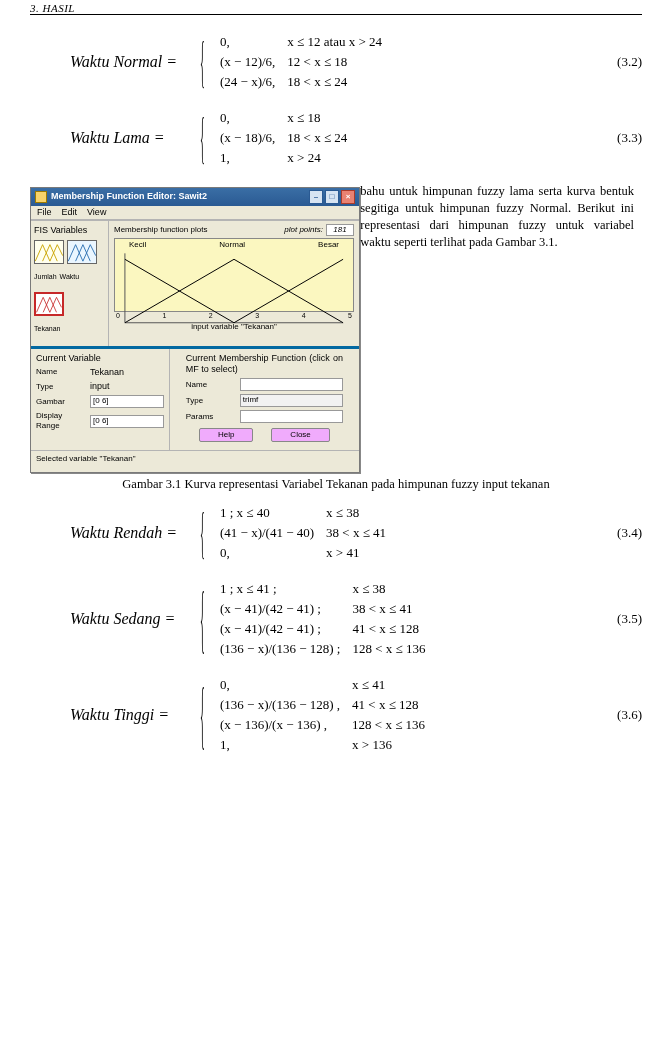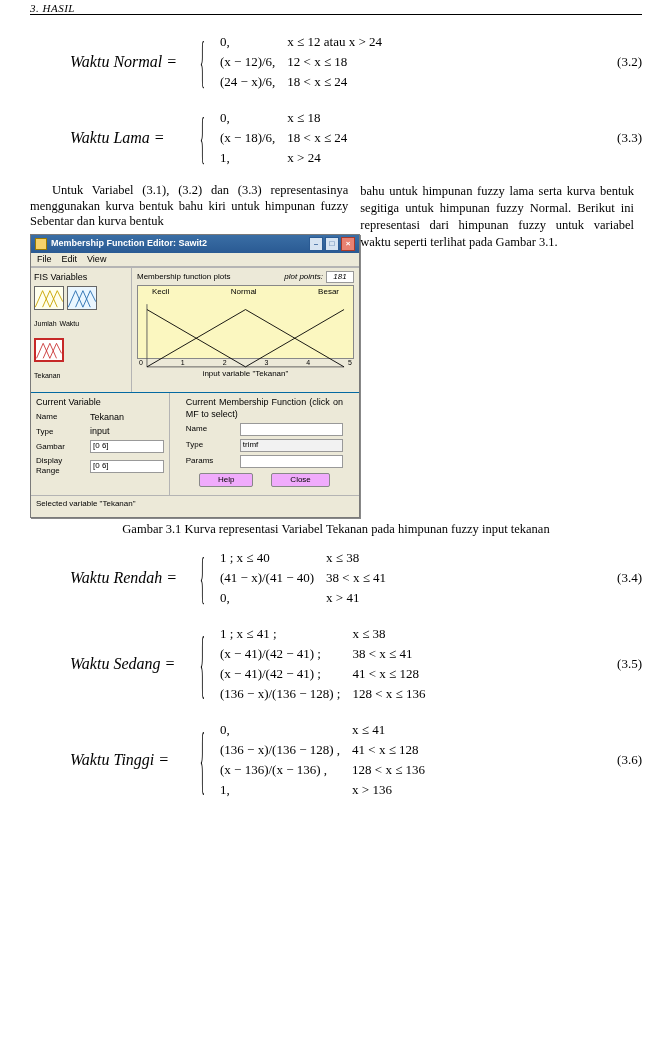--- a/index.html
+++ b/index.html
@@ -88,21 +88,21 @@
   .mfe-title-txt { flex:1; }
   .mfe-win-btns { display:flex; gap:2px; }
   .mfe-win-btn {
     width:14px;height:14px;background:#d7e4f2;border:1px solid #2a5a93;
     display:flex;align-items:center;justify-content:center;font-size:8px;font-weight:bold;color:#2a5a93;
   }
   .mfe-win-btn.close{ background:#e98272;color:#fff;border-color:#aa3a2a;}
   .mfe-menu { display:flex; gap:10px; padding:1px 6px; border-bottom:1px solid #b4b4b4; }
   .mfe-body { display:flex; border-top:1px solid #b4b4b4; }
   .mfe-vars {
-    width: 101px;
+    width: 78px;
     padding: 4px 3px;
     border-right: 1px solid #b4b4b4;
     background: #ece9d8;
   }
   .mfe-vars-title { color:#000; margin-bottom:3px; }
   .vboxrow { display:flex; gap:3px; margin-bottom:2px;}
   .vbox {
     width:30px;height:24px;border:1px solid #666;background:#ffe;
     display:flex;align-items:center;justify-content:center;position:relative;overflow:hidden;
   }
@@ -111,21 +111,21 @@
   .vlabel { font-size:7px;height:24px;display:flex;align-items:center;}
   .mfe-plotwrap { flex:1; padding:3px 5px 0 5px;}
   .mfe-plothdr { display:flex; justify-content:space-between; font-size:8px; margin-bottom:2px; align-items:center;}
   .pp-box{ border:1px solid #999;background:#fff;width:28px;height:12px;text-align:center;}
   .mfe-plot {
     background:#fbf7c0;border:1px solid #888;height:74px;position:relative;
   }
   .row-labels{display:flex;justify-content:space-between;padding:1px 14px 0 14px;font-size:8px;}
   .mfe-xticks{display:flex;justify-content:space-between;font-size:7px;padding:0 2px;}
   .mfe-xlabel{ text-align:center;font-size:8px;padding:1px 0 3px 0;}
-  .mfe-lower{ display:flex;border-top:1px solid #0369a1;}
+  .mfe-lower{ display:flex;border-top:3px solid #0369a1;}
   .mfe-cur{ width:42%; padding:4px 5px;}
   .mfe-cmf{ width:58%; padding:4px 16px;border-left:1px solid #b4b4b4;}
   .mfe-field{display:flex;align-items:center;gap:6px;margin:3px 0;}
   .mfe-field label{width:48px;font-size:8px;}
   .mfe-input{background:#fff;border:1px solid #999;height:13px;flex:1;font-size:8px;padding:0 2px;}
   .mfe-input.sel{background:#f2f2f2;}
   .mfe-btns{display:flex;gap:18px;justify-content:center;padding:2px 0 4px 0;}
   .mfe-btn{background:#f0abfc;border:1px solid #888;padding:1px 18px;border-radius:2px;font-size:8px;}
   .mfe-status{border-top:1px solid #b4b4b4;padding:3px 5px;font-size:8px;min-height:22px;}
 
@@ -192,21 +192,20 @@
               <td class="rhs">x &gt; 24</td>
             </tr>
     </tbody>
         </table>
       </div>
     <div class="eq-num">(3.3)</div>
   </div>
 
   <div class="two-col">
     <div class="col-left">
-      <p class="indent">Untuk Variabel (3.1), (3.2) dan (3.3) representasinya menggunakan kurva bentuk bahu kiri untuk himpunan fuzzy Sebentar dan kurva bentuk</p>
 
       <div class="mfe">
         <div class="mfe-title">
           <div class="mfe-title-icon"></div>
           <div class="mfe-title-txt">Membership Function Editor: Sawit2</div>
           <div class="mfe-win-btns">
             <div class="mfe-win-btn">–</div>
             <div class="mfe-win-btn">□</div>
             <div class="mfe-win-btn close">×</div>
           </div>

